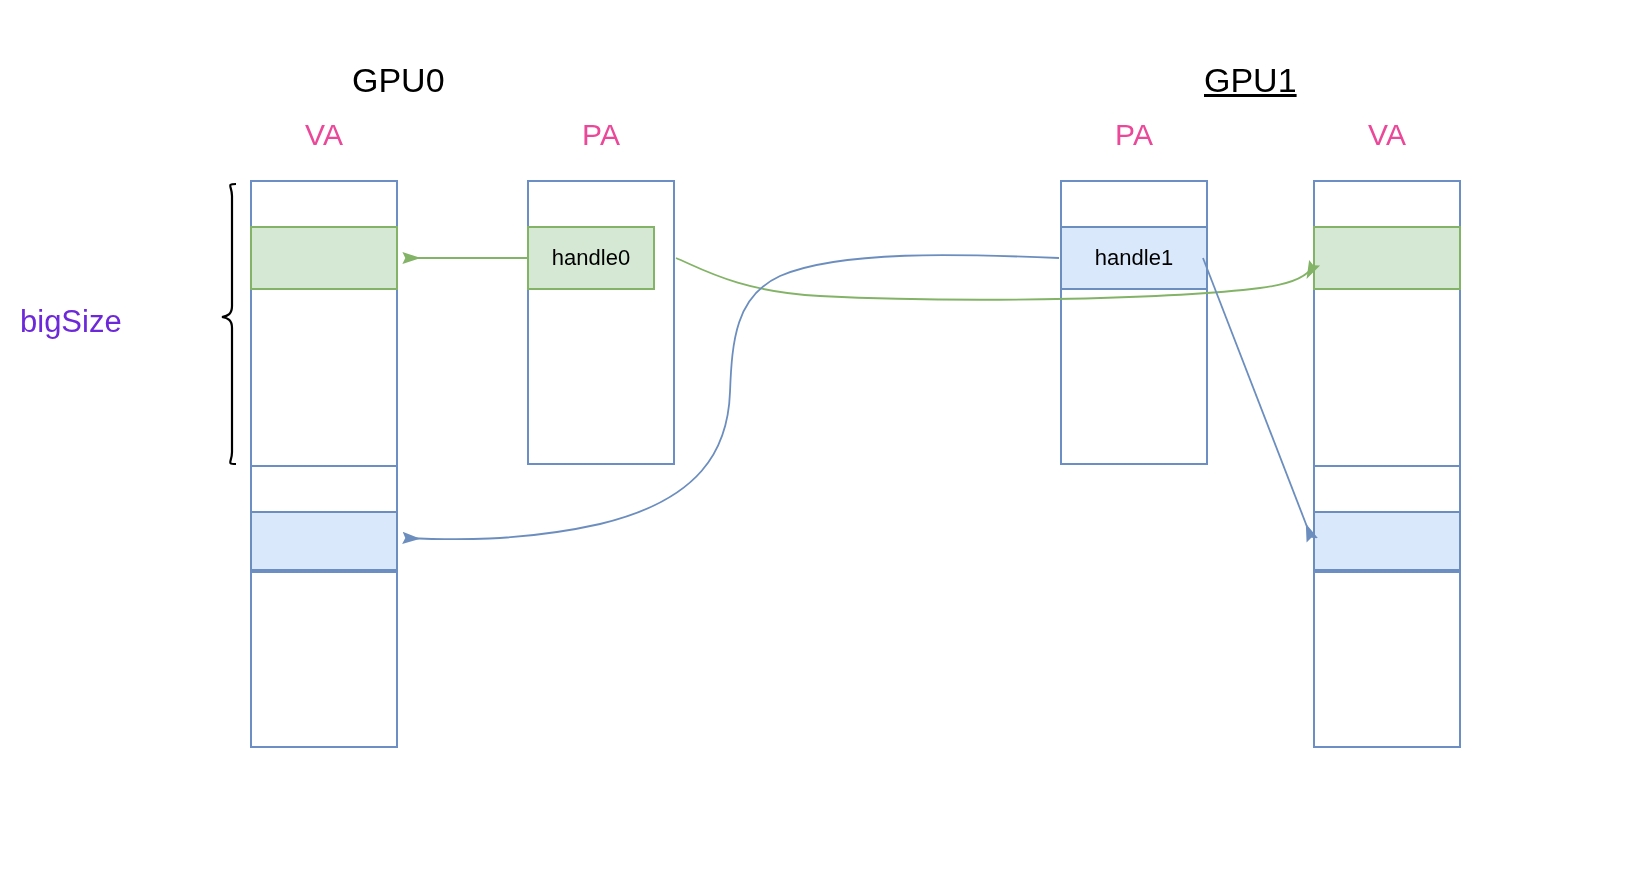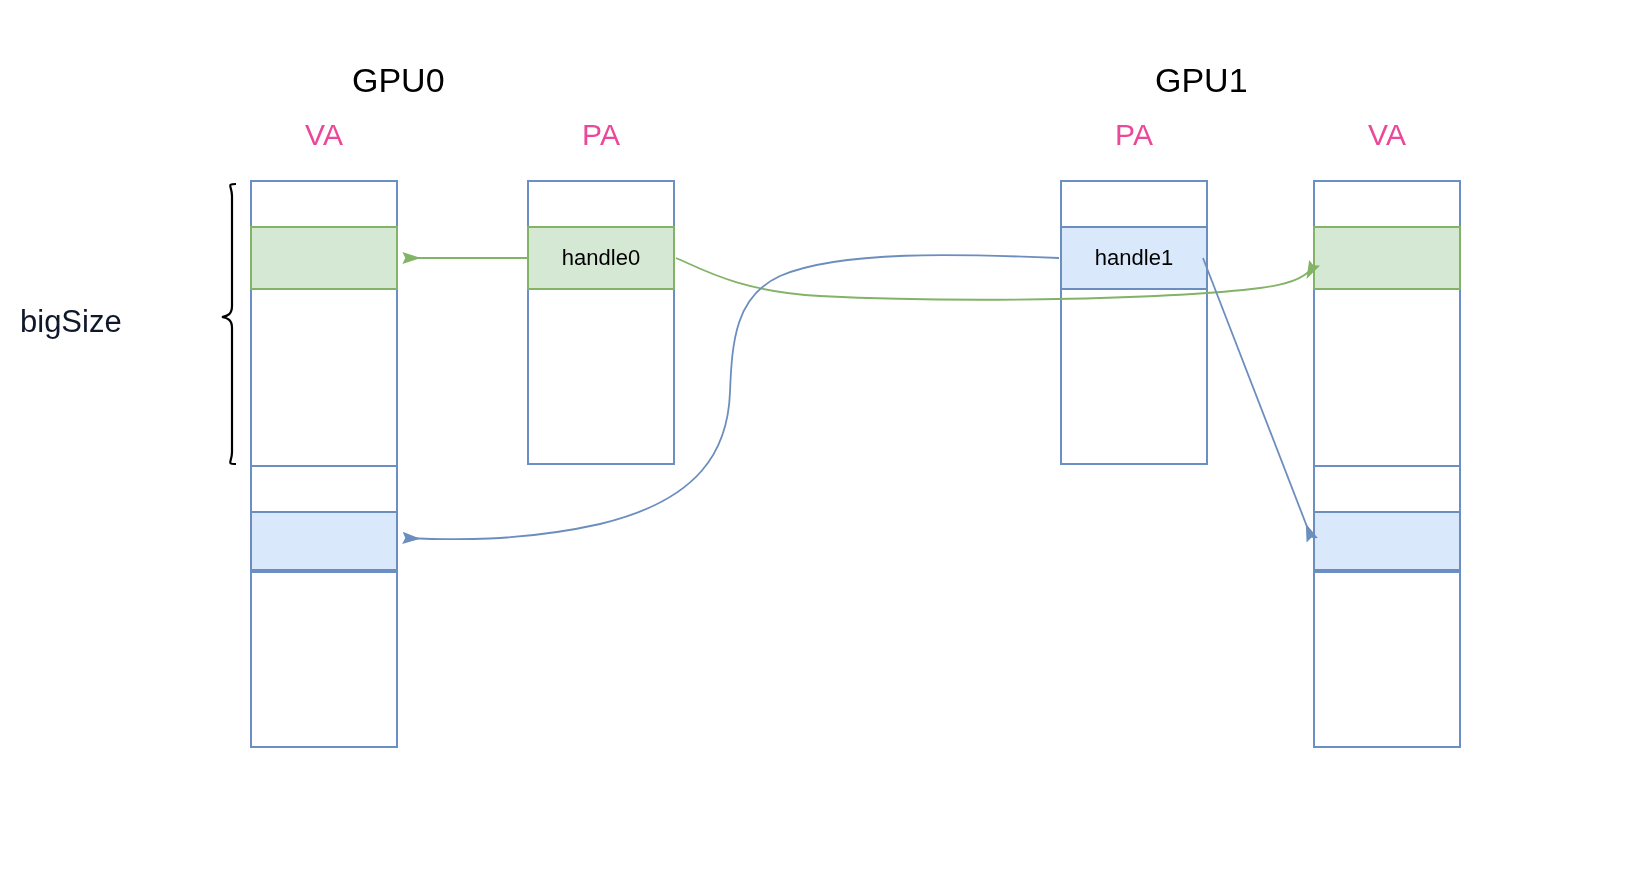--- a/index.html
+++ b/index.html
@@ -35,21 +35,21 @@
     line-height: 30px;
     color: #ec4899;
     white-space: nowrap;
     text-align: center;
     font-weight: 400;
   }
   .side-label {
     position: absolute;
     font-size: 31px;
     line-height: 31px;
-    color: #0f172a;
+    color: #6d28d9;
     white-space: nowrap;
     font-weight: 400;
   }
   
   .col {
     position: absolute;
     box-sizing: border-box;
     border: 2px solid #6b8fc4;
     background: #ffffff;
   }
@@ -92,21 +92,21 @@
     height: 873px;
     pointer-events: none;
   }
 </style>
 </head>
 <body>
 
 <div id="canvas">
 
   <div class="gpu-title" style="left:352px; top:63px; width:215px;">GPU0</div>
-  <div class="gpu-title" style="left:1155px; top:63px; width:215px;">GPU1</div>
+  <div class="gpu-title" style="left:1204px; top:63px; width:215px;text-decoration:underline;">GPU1</div>
 
   <div class="col-title" style="left:250px; top:120px; width:148px;">VA</div>
   <div class="col-title" style="left:527px; top:120px; width:148px;">PA</div>
   <div class="col-title" style="left:1060px; top:120px; width:148px;">PA</div>
   <div class="col-title" style="left:1313px; top:120px; width:148px;">VA</div>
 
   <div class="side-label" style="left:20px; top:306px;">bigSize</div>
 
   <div class="col" style="left:250px; top:180px; width:148px; height:568px;"></div>
 
@@ -115,21 +115,21 @@
 
   <div class="block green" style="left:250px; top:226px; width:148px; height:64px;">
     <span class="block-label"></span>
   </div>
 
   <div class="block blue" style="left:250px; top:511px; width:148px; height:60px;">
     <span class="block-label"></span>
   </div>
 
   <div class="col" style="left:527px; top:180px; width:148px; height:285px;"></div>
-  <div class="block green" style="left:527px; top:226px; width:148px; height:64px;">
+  <div class="block green" style="left:527px; top:226px; width:128px; height:64px;">
     <span class="block-label">handle0</span>
   </div>
 
   <div class="col" style="left:1060px; top:180px; width:148px; height:285px;"></div>
   <div class="block blue" style="left:1060px; top:226px; width:148px; height:64px;padding-left:16px;">
     <span class="block-label">handle1</span>
   </div>
 
   <div class="col" style="left:1313px; top:180px; width:148px; height:568px;"></div>
   <div class="seg-line" style="left:1313px; top:465px; width:148px;"></div>

